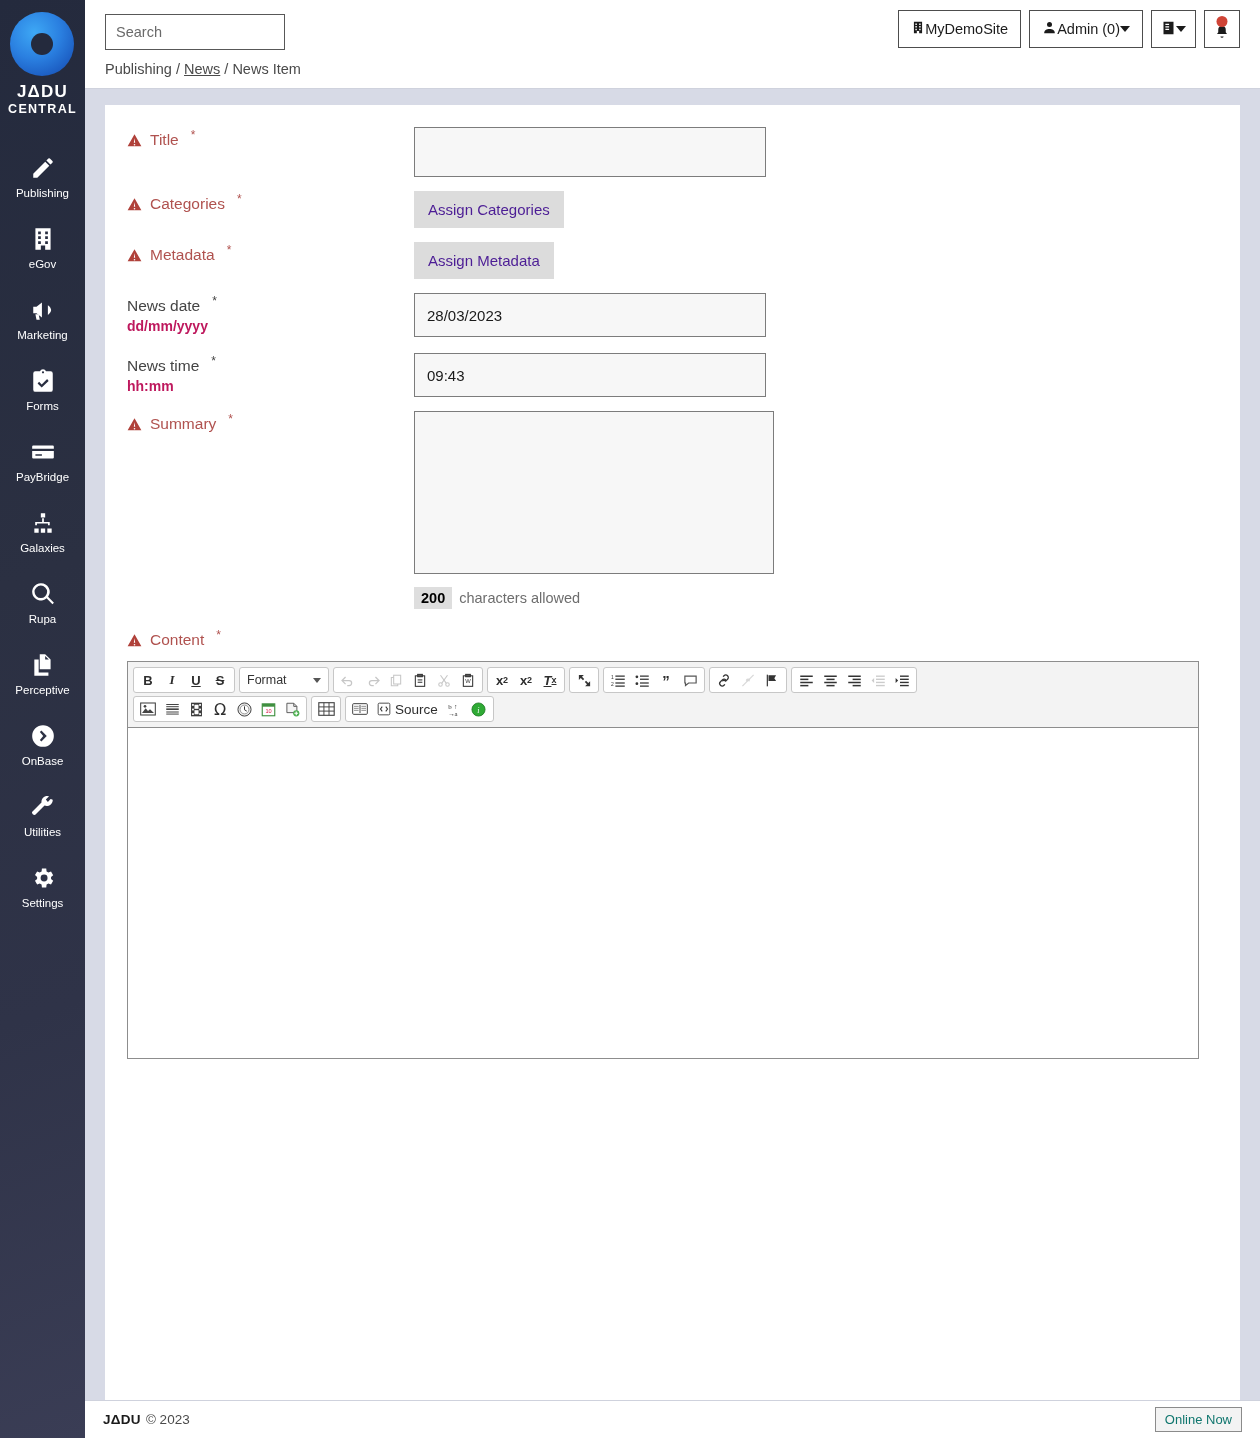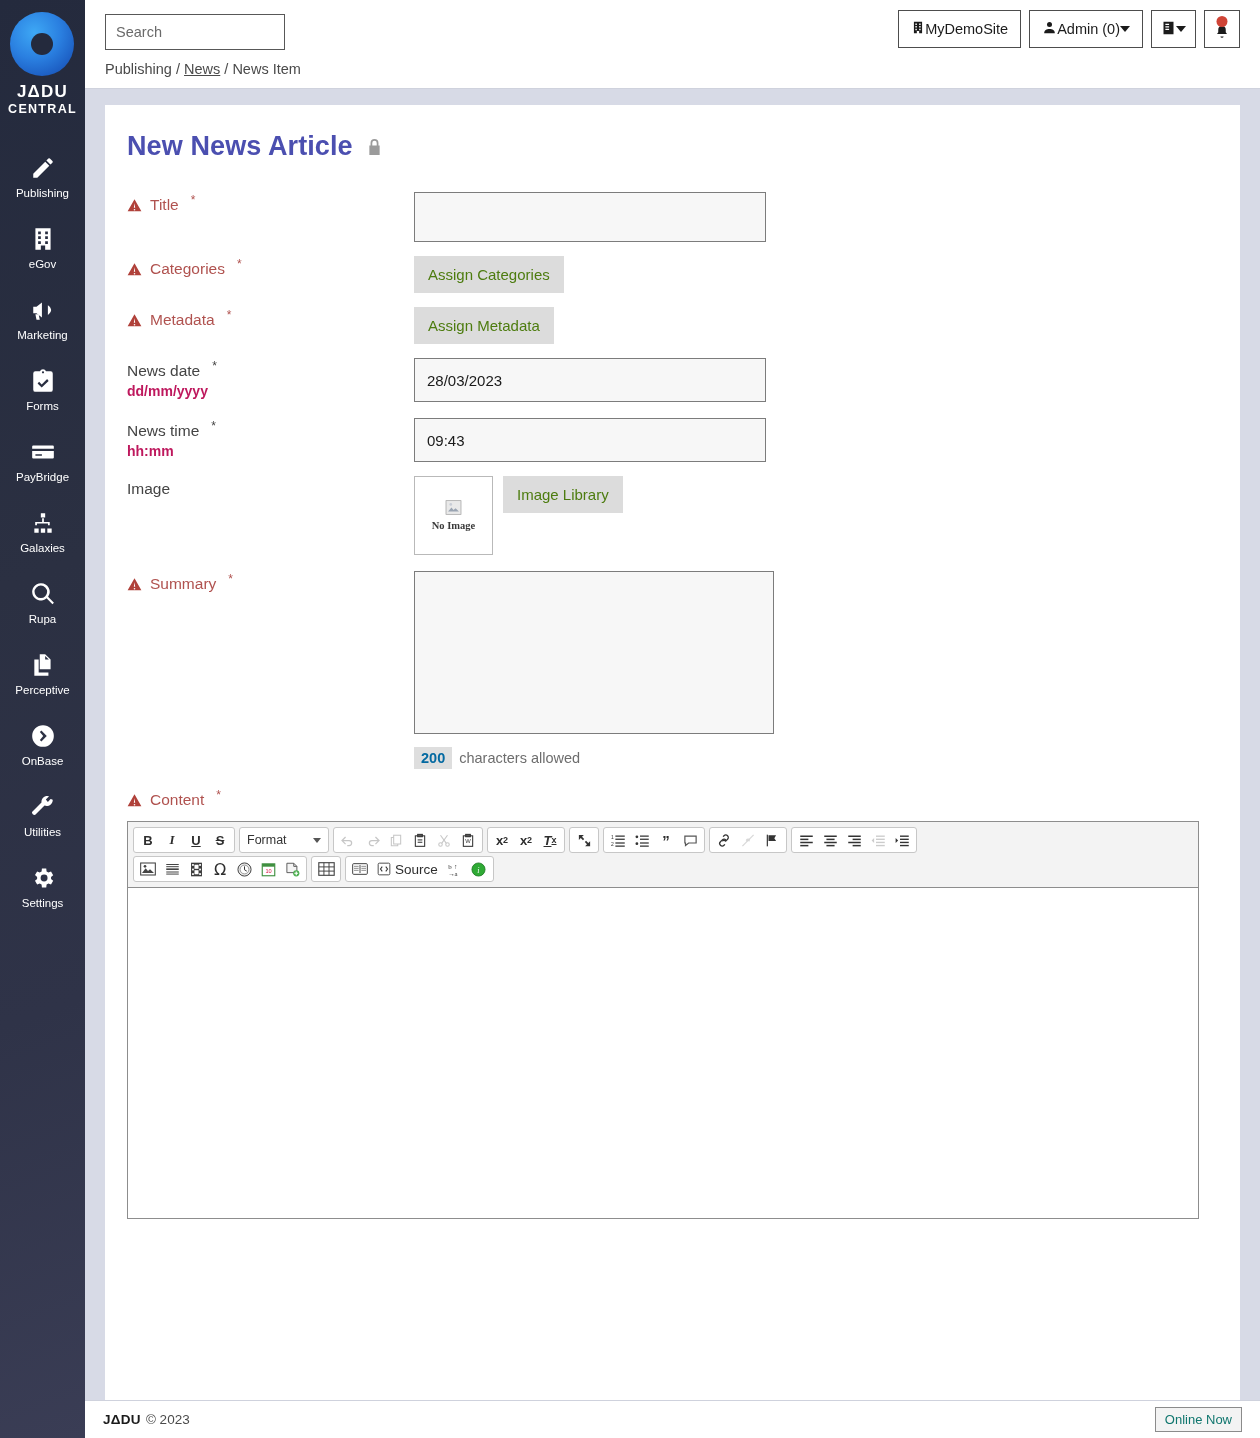--- a/index.html
+++ b/index.html
@@ -103,36 +103,36 @@
   .fctl { flex:1; }
 
   .tin {
     width: 352px; height: 44px; border: 1px solid #7c7c7c; background:#f7f7f7;
     font-size: 15px; padding: 0 12px; color:#1a1a1a; outline:none;
     font-family: "Liberation Sans", sans-serif;
   }
   .tin.tall { height: 50px; }
   .gbtn {
     background:#dcdcdc; border:none; padding: 10px 14px; font-size: 15px;
-    color:#4d7c0f; cursor:pointer; font-family: "Liberation Sans", sans-serif;
+    color:#4c1d95; cursor:pointer; font-family: "Liberation Sans", sans-serif;
   }
   .img-row { display:flex; gap: 10px; align-items:flex-start; }
   .noimg {
     width: 79px; height: 79px; border:1px solid #b9b9b9; background:#fff;
     display:flex; flex-direction:column; align-items:center; justify-content:center; gap:5px;
   }
   .noimg-glyph { width:17px;height:15px; }
   .noimg-glyph svg { width:100%;height:100%; }
   .noimg-txt { font-size: 10.5px; color:#3a3a3a; font-weight:700; font-family:"Liberation Serif",serif; }
   .sumbox {
     width: 360px; height: 163px; border:1px solid #7c7c7c; background:#f7f7f7;
     resize: none; outline:none; font-family:"Liberation Sans",sans-serif; font-size:15px; padding:8px;
   }
   .charline { margin-top: 9px; display:flex; align-items:center; gap:7px; }
-  .charnum { background:#dedede; padding: 3px 7px; font-size: 14.5px; color:#0369a1; font-weight:700; }
+  .charnum { background:#dedede; padding: 3px 7px; font-size: 14.5px; color:#000000; font-weight:700; }
   .chartxt { font-size: 14.5px; color:#6d6d6d; }
 
   
   .cke { border:1px solid #8d8d8d; margin-top: 12px; width: 1072px; }
   .cke-top { background:#f3f3f3; border-bottom:1px solid #8d8d8d; padding: 5px 4px 5px 5px; }
   .cke-row { display:flex; flex-wrap:nowrap; gap: 4px; align-items:center; margin-bottom: 3px; }
   .cke-row:last-child { margin-bottom:0; }
   .grp {
     display:flex; align-items:center; border:1px solid #c7c7c7; border-radius:3px;
     background:#fff; padding: 1px 2px; height: 26px;
@@ -316,28 +316,20 @@
                 <path d="M12 3a6 6 0 00-6 6v4l-2 3h16l-2-3V9a6 6 0 00-6-6zm0 19a2.6 2.6 0 002.6-2.2H9.4A2.6 2.6 0 0012 22z"></path>
               </svg></span>
         </button>
       </div>
     </header>
 
     <div class="scroll-area">
       <div class="card">
 
 
-        <div class="page-title">
-          <h1>New News Article</h1>
-          <span class="lock-ico">
-              <svg viewBox="0 0 24 24">
-                <path d="M7 10V7a5 5 0 0110 0v3h1.5v12h-13V10H7zm2.2 0h5.6V7a2.8 2.8 0 10-5.6 0v3z"></path>
-              </svg>
-            </span>
-        </div>
 
         <div class="frow">
           <div class="flabel err">
             <div class="lbl">
               <span class="warn-ico"><svg viewBox="0 0 24 24">
                     <path d="M12 2L1 21h22L12 2zm0 6.5l1.1 7h-2.2l1.1-7zm0 9a1.3 1.3 0 110 2.6 1.3 1.3 0 010-2.6z"></path>
                   </svg></span>
               <span>Title</span>
               <span class="req">*</span>
             </div>
@@ -396,38 +388,20 @@
               <span>News time</span>
               <span class="req">*</span>
             </div>
             <div class="hint">hh:mm</div>
           </div>
           <div class="fctl">
             <input class="tin" type="text" value="09:43" style="">
           </div>
         </div>
 
-        <div class="frow" style="margin-bottom:16px;">
-          <div class="flabel">
-            <div class="lbl">
-                <span>Image</span>
-              </div>
-          </div>
-          <div class="fctl img-row">
-            <div class="noimg">
-              <span class="noimg-glyph"><svg viewBox="0 0 24 22">
-                    <rect x="1" y="1" width="22" height="20" fill="#e9e9e9" stroke="#9b9b9b"></rect>
-                    <path d="M4 17l5-6 3 3.5 3-2.5 5 5z" fill="#9aa4b2"></path>
-                    <circle cx="8" cy="6.5" r="2" fill="#c8cdd6"></circle>
-                  </svg></span>
-              <span class="noimg-txt">No Image</span>
-            </div>
-            <button class="gbtn">Image Library</button>
-          </div>
-        </div>
 
         <div class="frow" style="margin-bottom:18px;">
           <div class="flabel err">
             <div class="lbl">
               <span class="warn-ico"><svg viewBox="0 0 24 24">
                     <path d="M12 2L1 21h22L12 2zm0 6.5l1.1 7h-2.2l1.1-7zm0 9a1.3 1.3 0 110 2.6 1.3 1.3 0 010-2.6z"></path>
                   </svg></span>
               <span>Summary</span>
               <span class="req">*</span>
             </div>

